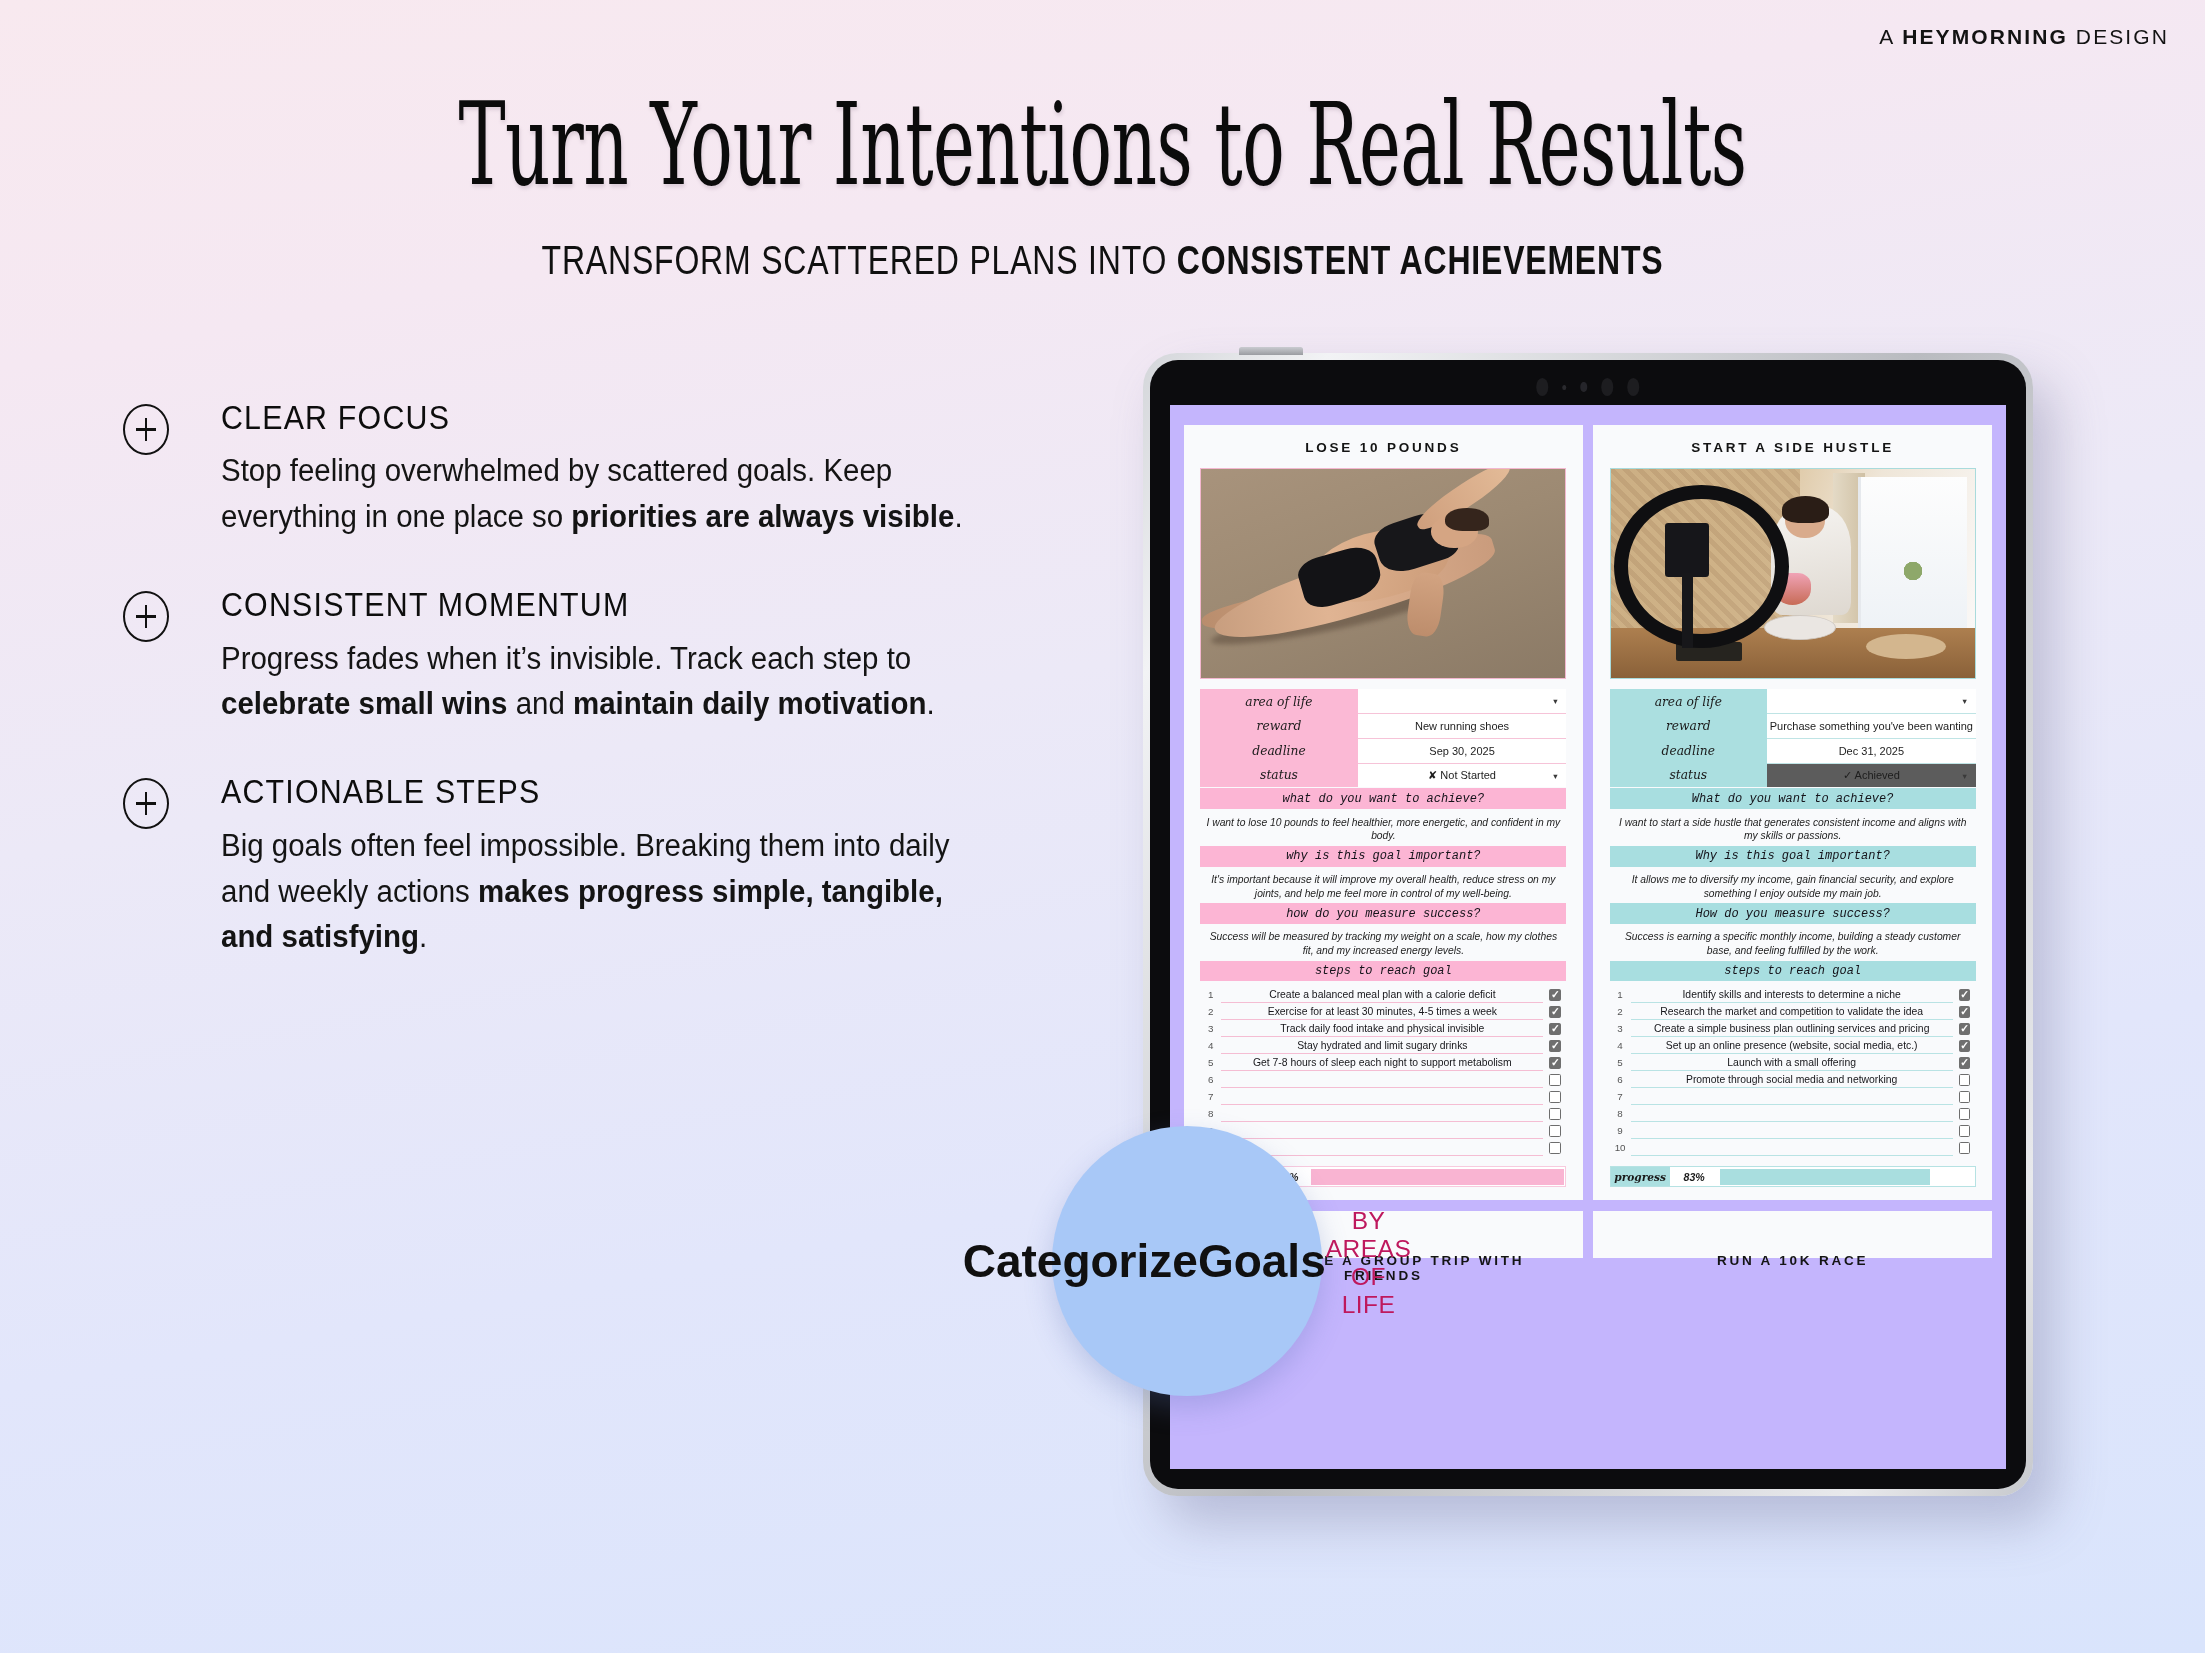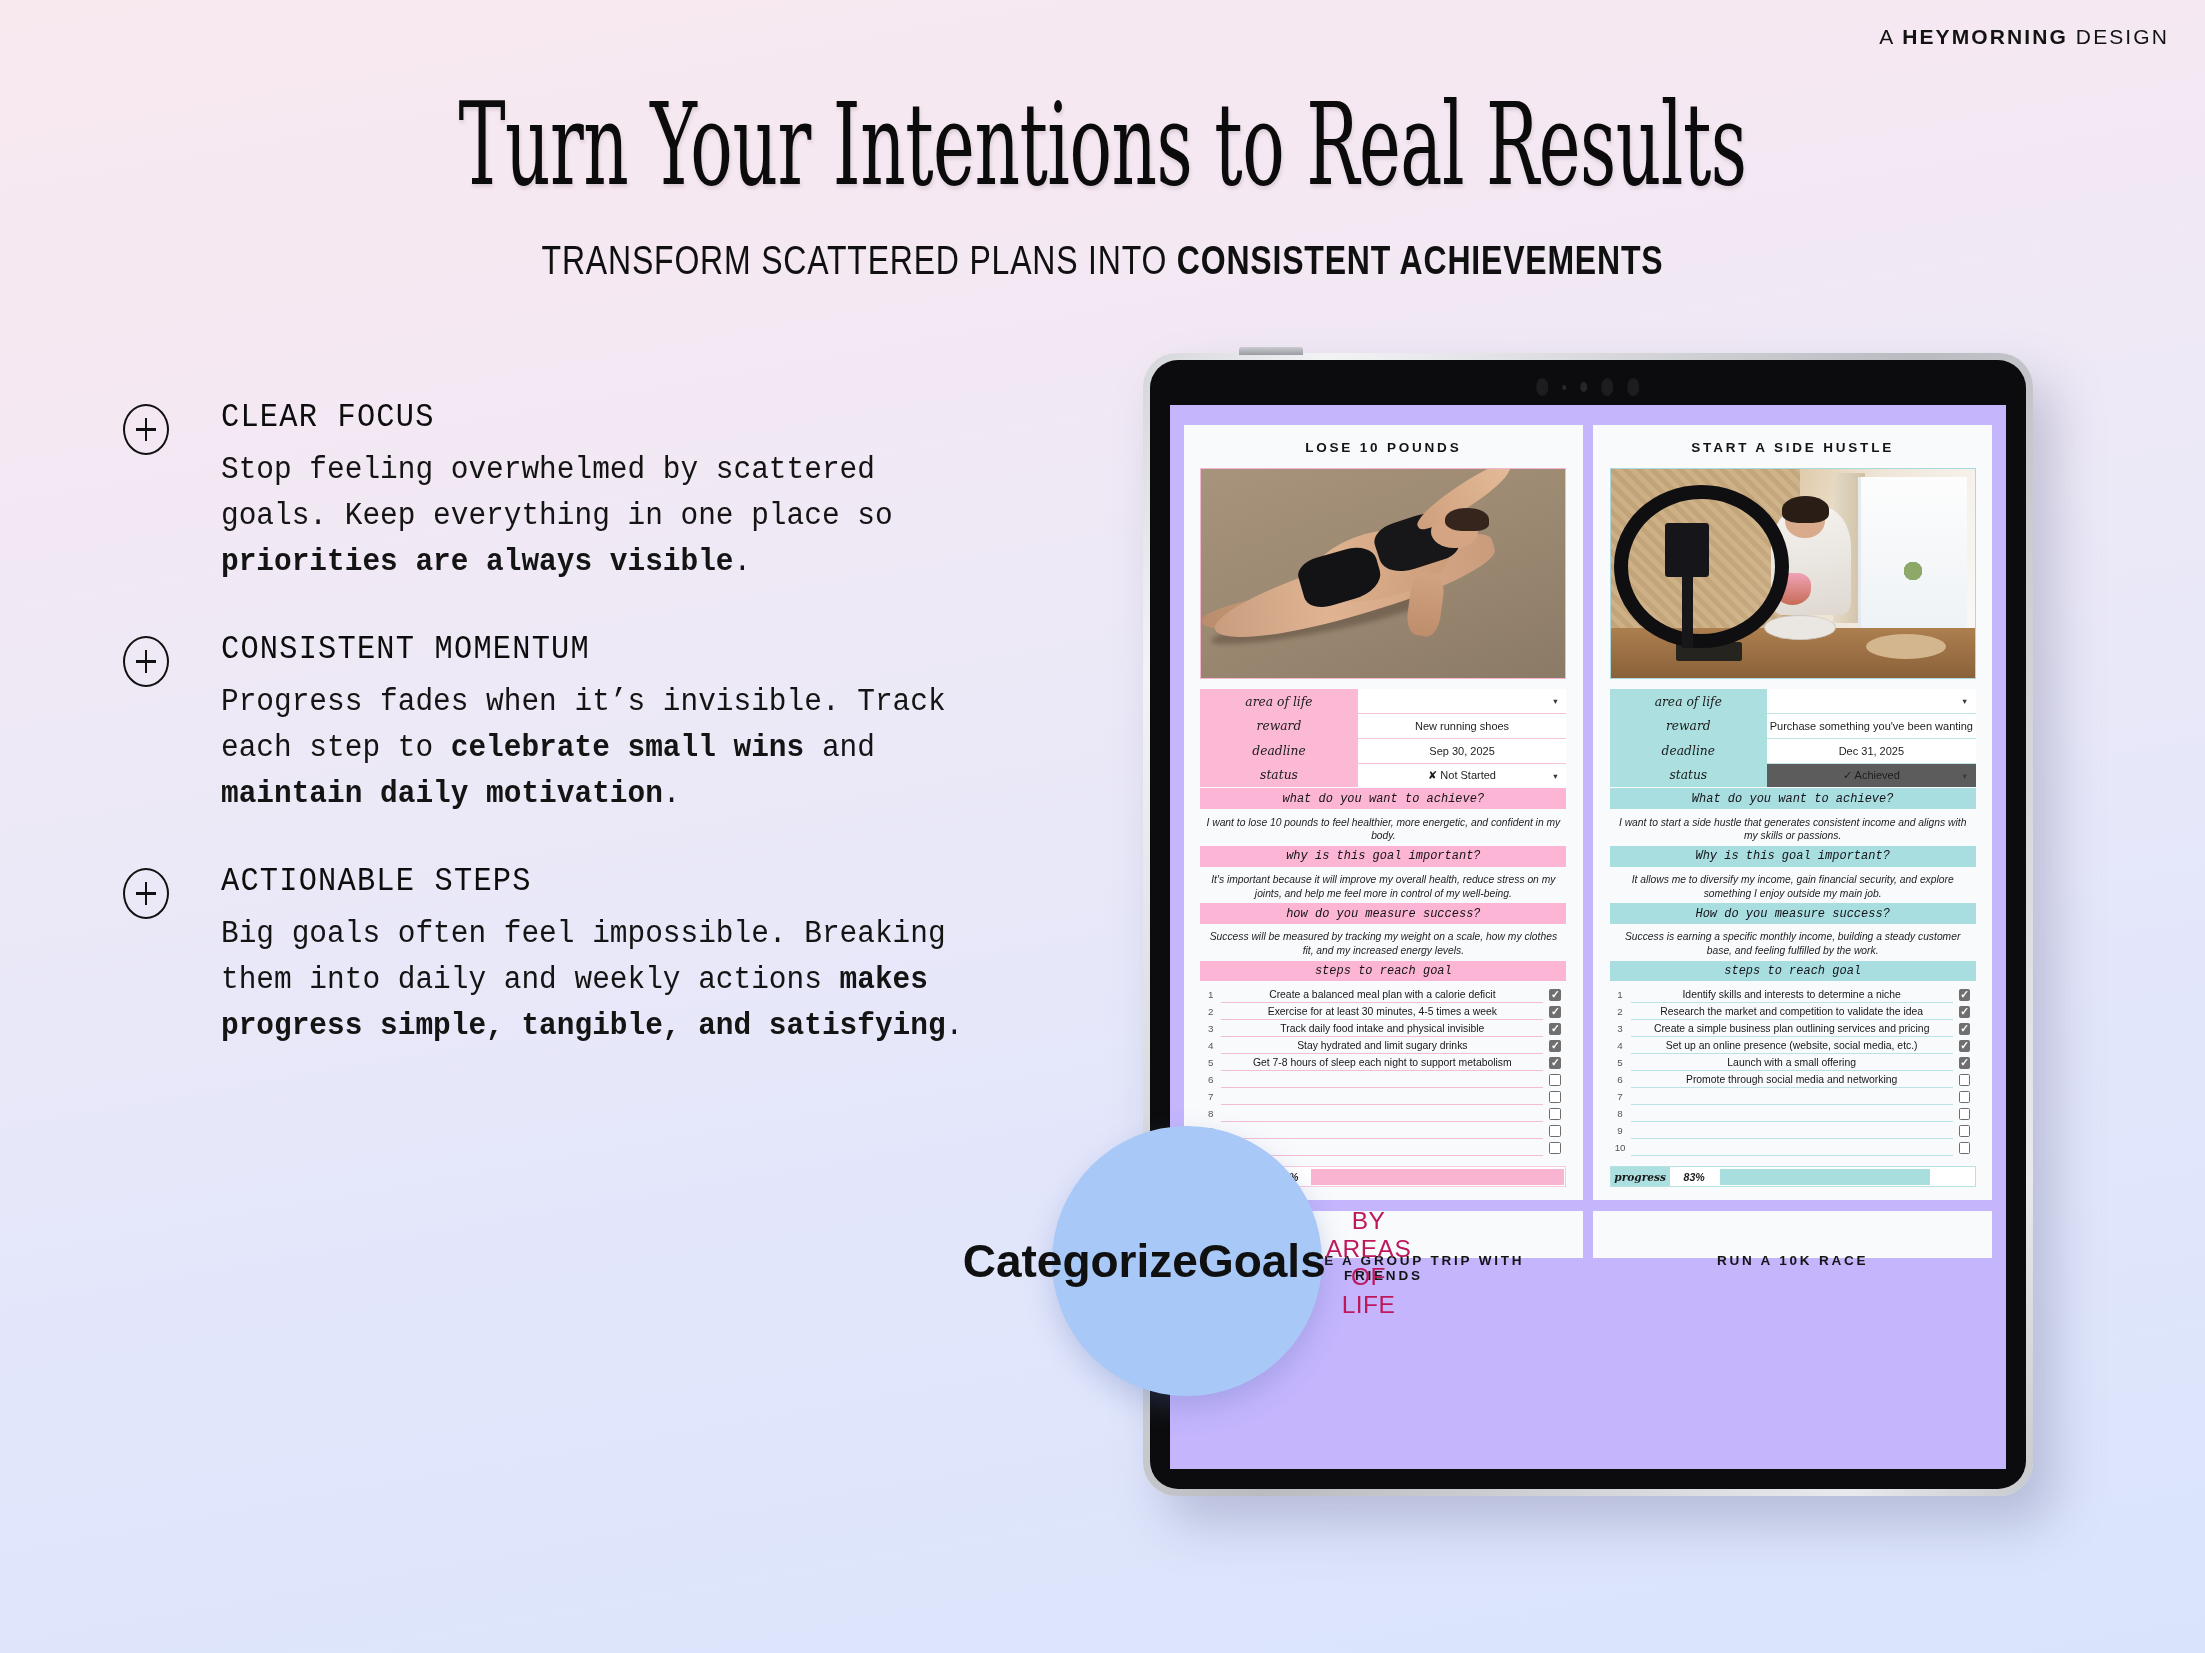--- a/index.html
+++ b/index.html
@@ -29,21 +29,21 @@
   .subhead {
     position:absolute; top:238px; left:0; width:2205px; text-align:center;
     font-size:40px; letter-spacing:1px; color:#101010;
     transform:scaleX(0.80); transform-origin:50% 0;
     font-weight:400;
   }
   .subhead b { font-weight:700; }
 
   
   .features { position:absolute; left:123px; top:399px; width:890px; }
-  .feature { position:relative; padding-left:98px; margin-bottom:46px;font-family:Liberation Mono, monospace; }
+  .feature { position:relative; padding-left:98px; margin-bottom:46px; }
   .plus-icon {
     position:absolute; left:0; top:4.9px; width:46px; height:51px;
     border:2.5px solid #111; border-radius:50%;
   }
   .plus-icon:before, .plus-icon:after {
     content:""; position:absolute; background:#111;
   }
   .plus-icon:before { left:50%; top:12.3px; bottom:12.3px; width:2.5px; margin-left:-1.2px; }
   .plus-icon:after { top:50%; left:11.4px; right:11.4px; height:2.5px; margin-top:-1.2px; }
   .feat-title {

